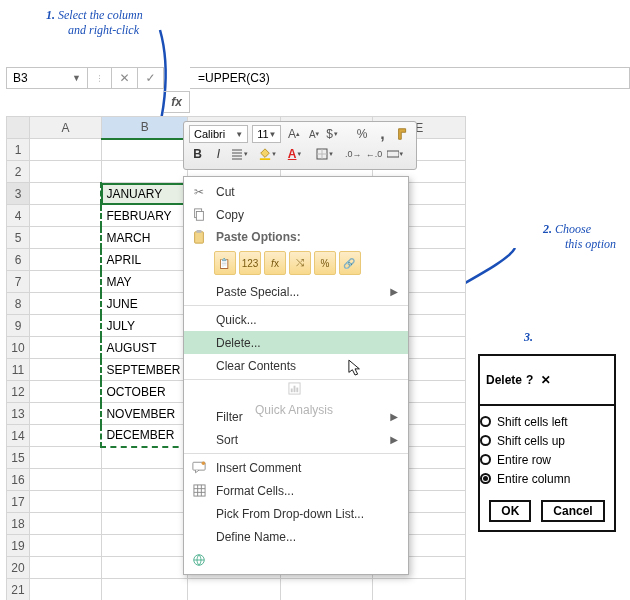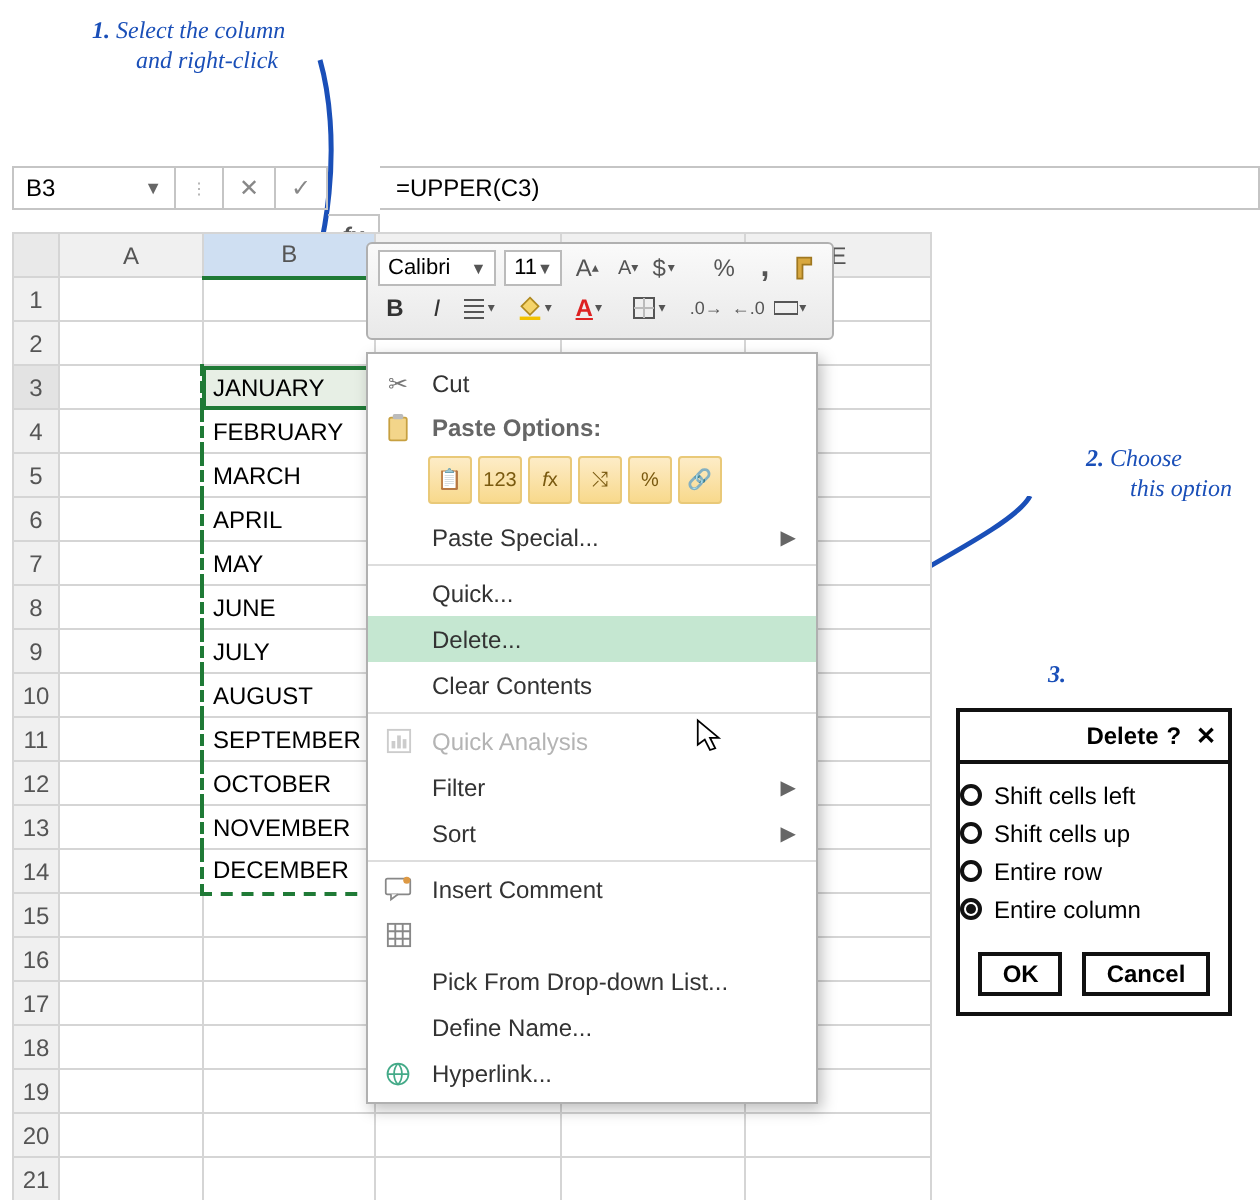--- a/index.html
+++ b/index.html
@@ -13,21 +13,21 @@
     position: relative;
     overflow: hidden;
   }
 
   
   .anno { position: absolute; font-family: "Comic Sans MS", "Segoe Script", cursive; font-style: italic; color: #1a4fb8; margin-left: 24px; }
   .anno .stepno { font-weight: bold; }
 
   
   .namebox-row {
-    position: absolute; top: 82px; left: 6px; right: 0;
+    position: absolute; top: 66px; left: 6px; right: 0;
     display: flex; align-items: center; gap: 0;
     height: 24px;
   }
   .namebox {
     border: 1px solid #c5c5c5; width: 82px; height: 22px;
     display: flex; align-items: center; padding: 0 6px;
     justify-content: space-between; background: #fff;
   }
   .namebox .dd { color: #666; font-size: 9px; }
   .divgap { width: 24px; border: 1px solid #c5c5c5; border-left: none; height: 22px; }
@@ -109,21 +109,21 @@
     width: 226px; background: #fff;
     border: 1px solid #b0b0b0;
     box-shadow: 2px 3px 7px rgba(0,0,0,0.25);
     padding: 3px 0;
   }
   .cm-item {
     display: flex; align-items: center; height: 23px;
     padding: 0 10px 0 6px; gap: 8px; font-size: 12px; color: #333;
   }
   .cm-item.head { color: #666; font-weight: bold; height: 22px;}
-  .cm-item.disabled { color: #b4b4b4; }
+  .cm-item.disabled { color: #b4b4b4; flex-direction: column; }
   .cm-item.highlight { background: #c5e7d1; }
   .cm-icon {
     width: 18px; height: 18px; display: flex; align-items: center; justify-content: center;
     color: #777;
   }
   .cm-label { flex: 1; }
   .cm-sub { color: #666; font-size: 10px;}
   .cm-sep { border-top: 1px solid #ddd; margin: 2px 0; }
   .paste-row {
     display: flex; gap: 3px; padding: 3px 6px 5px 30px;
@@ -141,22 +141,22 @@
     pointer-events: none;
   }
 
   
   .dlg {
     position: absolute; top: 354px; left: 478px; width: 138px;
     border: 2px solid #111; background: #fff;
     font-family: Arial, sans-serif;
   }
   .dlg .title {
-    display: flex; justify-content: flex-end; align-items: center;
-    padding: 5px 6px; border-bottom: 2px solid #111; font-weight: bold;
+    display: flex; justify-content: flex-start; align-items: center;
+    padding: 17px 6px; border-bottom: 2px solid #111; font-weight: bold;
   }
   .dlg .title .btns span { margin-left: 4px; font-weight: bold; cursor:pointer;}
   .dlg .body { padding: 6px 0; }
   .radio-row { display:flex; align-items:center; gap:6px; height:19px; font-size:12px;}
   .radiobox {
     width:11px;height:11px;border:2px solid #111;border-radius:50%;
     display:inline-flex;align-items:center;justify-content:center;
   }
   .radiobox.sel::after{content:"";width:5px;height:5px;background:#111;border-radius:50%;}
   .dlg .foot { display:flex; gap:10px; justify-content:center; padding:6px 8px 8px;}
@@ -450,20 +450,29 @@
       <span class="dd">▾</span>
     </div>
   </div>
 </div>
 
 <div class="context-menu">
   <div class="cm-item">
     <span class="cm-icon">✂</span>
     <span class="cm-label">Cut</span>
   </div>
+  <div class="cm-item">
+    <span class="cm-icon">
+      <svg width="14" height="14" viewBox="0 0 16 16">
+          <rect x="3" y="1" width="8" height="10" fill="#fff" stroke="#888"></rect>
+          <rect x="5" y="4" width="8" height="10" fill="#fff" stroke="#888"></rect>
+        </svg>
+    </span>
+    <span class="cm-label">Copy</span>
+  </div>
   <div class="cm-item head">
     <span class="cm-icon">
       <svg width="14" height="14" viewBox="0 0 16 16">
           <rect x="3" y="2" width="10" height="13" rx="1" fill="#f3d58a" stroke="#c7a040"></rect>
           <rect x="5" y="0" width="6" height="3" rx="1" fill="#bbb"></rect>
         </svg>
     </span>
     <span class="cm-label">Paste Options:</span>
   </div>
   <div class="paste-row">
@@ -525,37 +534,37 @@
     </span>
     <span class="cm-label">Insert Comment</span>
   </div>
   <div class="cm-item">
     <span class="cm-icon">
       <svg width="13" height="13" viewBox="0 0 14 14">
           <rect x="1" y="1" width="12" height="12" fill="none" stroke="#888"></rect>
           <path d="M1 5h12M1 9h12M5 1v12M9 1v12" stroke="#888"></path>
         </svg>
     </span>
+    <span class="cm-label">Format Cells...</span>
   </div>
   <div class="cm-item">
     <span class="cm-icon"></span>
     <span class="cm-label">Pick From Drop-down List...</span>
   </div>
   <div class="cm-item">
     <span class="cm-icon"></span>
     <span class="cm-label">Define Name...</span>
   </div>
   <div class="cm-item">
     <span class="cm-icon">
       <svg width="14" height="14" viewBox="0 0 16 16">
           <circle cx="8" cy="8" r="6" fill="none" stroke="#4a8"></circle>
           <path d="M2 8h12M8 2c3 3 3 9 0 12M8 2c-3 3-3 9 0 12" stroke="#4a8" fill="none"></path>
         </svg>
     </span>
-    <span class="cm-label">Hyperlink...</span>
   </div>
 </div>
 
 <svg class="cursor" style="top:358px;left:348px;" viewBox="0 0 16 20">
   <path d="M1 1 L1 15 L5 12 L8 18 L11 17 L8 11 L13 11 Z" fill="#fff" stroke="#000" stroke-width="1"></path>
 </svg>
 
 <div class="dlg">
   <div class="title">
     <span>Delete</span>

